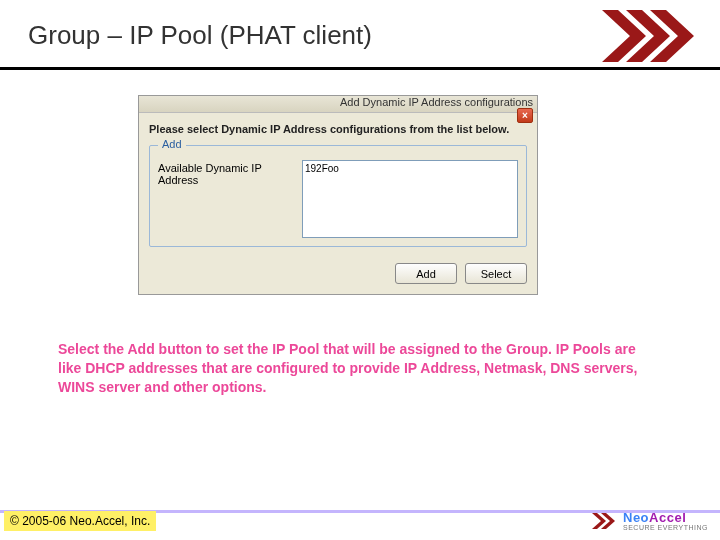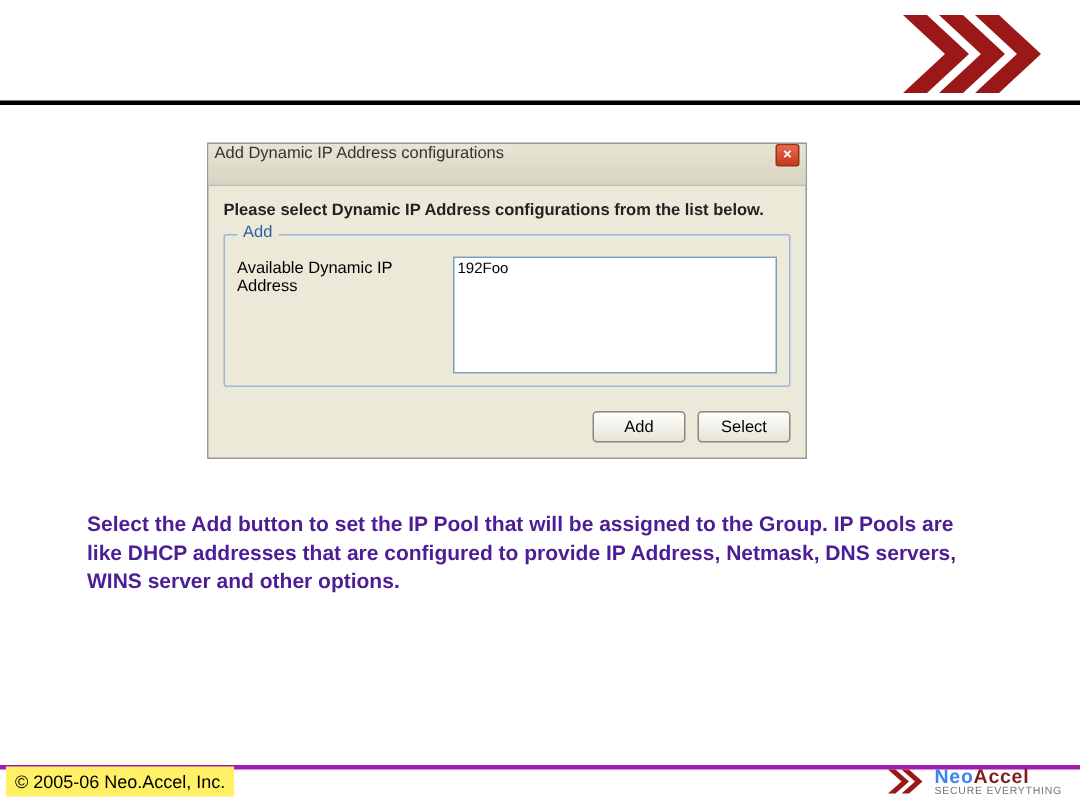--- a/index.html
+++ b/index.html
@@ -32,25 +32,26 @@
     left: 138px;
     top: 95px;
     width: 400px;
     font-family: Tahoma, sans-serif;
     font-size: 11px;
     background: #ece9d8;
     border: 1px solid #999;
   }
   .titlebar {
     background: linear-gradient(#e8e5d6, #d8d4c0);
-    height: 28px;
-    display: flex;
-    align-items: flex-start;
+    height: 17px;
+    display: flex;
+    align-items: flex-end;
     padding: 0 4px;
     border-bottom: 1px solid #bbb;
+    flex-direction: column;
   }
   .titlebar-text { flex: 1; color: #333; font-size: 11px; }
   .close-btn {
     width: 16px; height: 15px;
     background: linear-gradient(#e86850, #c23a1a);
     border: 1px solid #a03010;
     border-radius: 2px;
     color: #fff;
     font-size: 10px;
     line-height: 13px;
@@ -115,29 +116,29 @@
     padding: 0 10px;
   }
   .body-text {
     position: absolute;
     left: 58px;
     top: 340px;
     width: 600px;
     font-size: 14px;
     font-weight: bold;
     line-height: 1.35;
-    color: #4c1d95;
+    color: #ec4899;
   }
   .footer {
     position: absolute;
     bottom: 0;
     left: 0;
     right: 0;
     height: 30px;
-    border-top: 3px solid #a21caf;
+    border-top: 3px solid #c4b5fd;
     display: flex;
     align-items: center;
     justify-content: space-between;
     padding: 0 12px 12px 4px;
     font-size: 11px;
   }
   .copyright {
     background: #fff066;
     padding: 3px 6px;
     font-size: 12px;
@@ -147,27 +148,28 @@
     align-items: center;
     gap: 6px;
   }
   .logo-mark {
     width: 26px; height: 18px;
     position: relative;
   }
   .logo-text { line-height: 1; }
   .logo-name { font-size: 13px; font-weight: bold; letter-spacing: 0.5px; }
   .logo-name .red { color: #3b82f6; }
-  .logo-name .gray { color: #7f1d1d; margin-top: 48px; }
+  .logo-name .gray { color: #a21caf; margin-top: 48px; }
   .logo-tag { font-size: 7px; color: #777; letter-spacing: 0.5px; }
 </style>
 </head>
 <body>
 
 <div class="header">
+  <div class="title">Group – IP Pool (PHAT client)</div>
   <svg class="chevrons" width="100" height="56" viewBox="0 0 100 56">
     <path d="M2 2 L30 28 L2 54 L18 54 L46 28 L18 2 Z" fill="#9a1818"></path>
     <path d="M26 2 L54 28 L26 54 L42 54 L70 28 L42 2 Z" fill="#9a1818"></path>
     <path d="M50 2 L78 28 L50 54 L66 54 L94 28 L66 2 Z" fill="#9a1818"></path>
   </svg>
 </div>
 
 <div class="dialog">
   <div class="titlebar">
     <span class="titlebar-text">Add Dynamic IP Address configurations</span>

